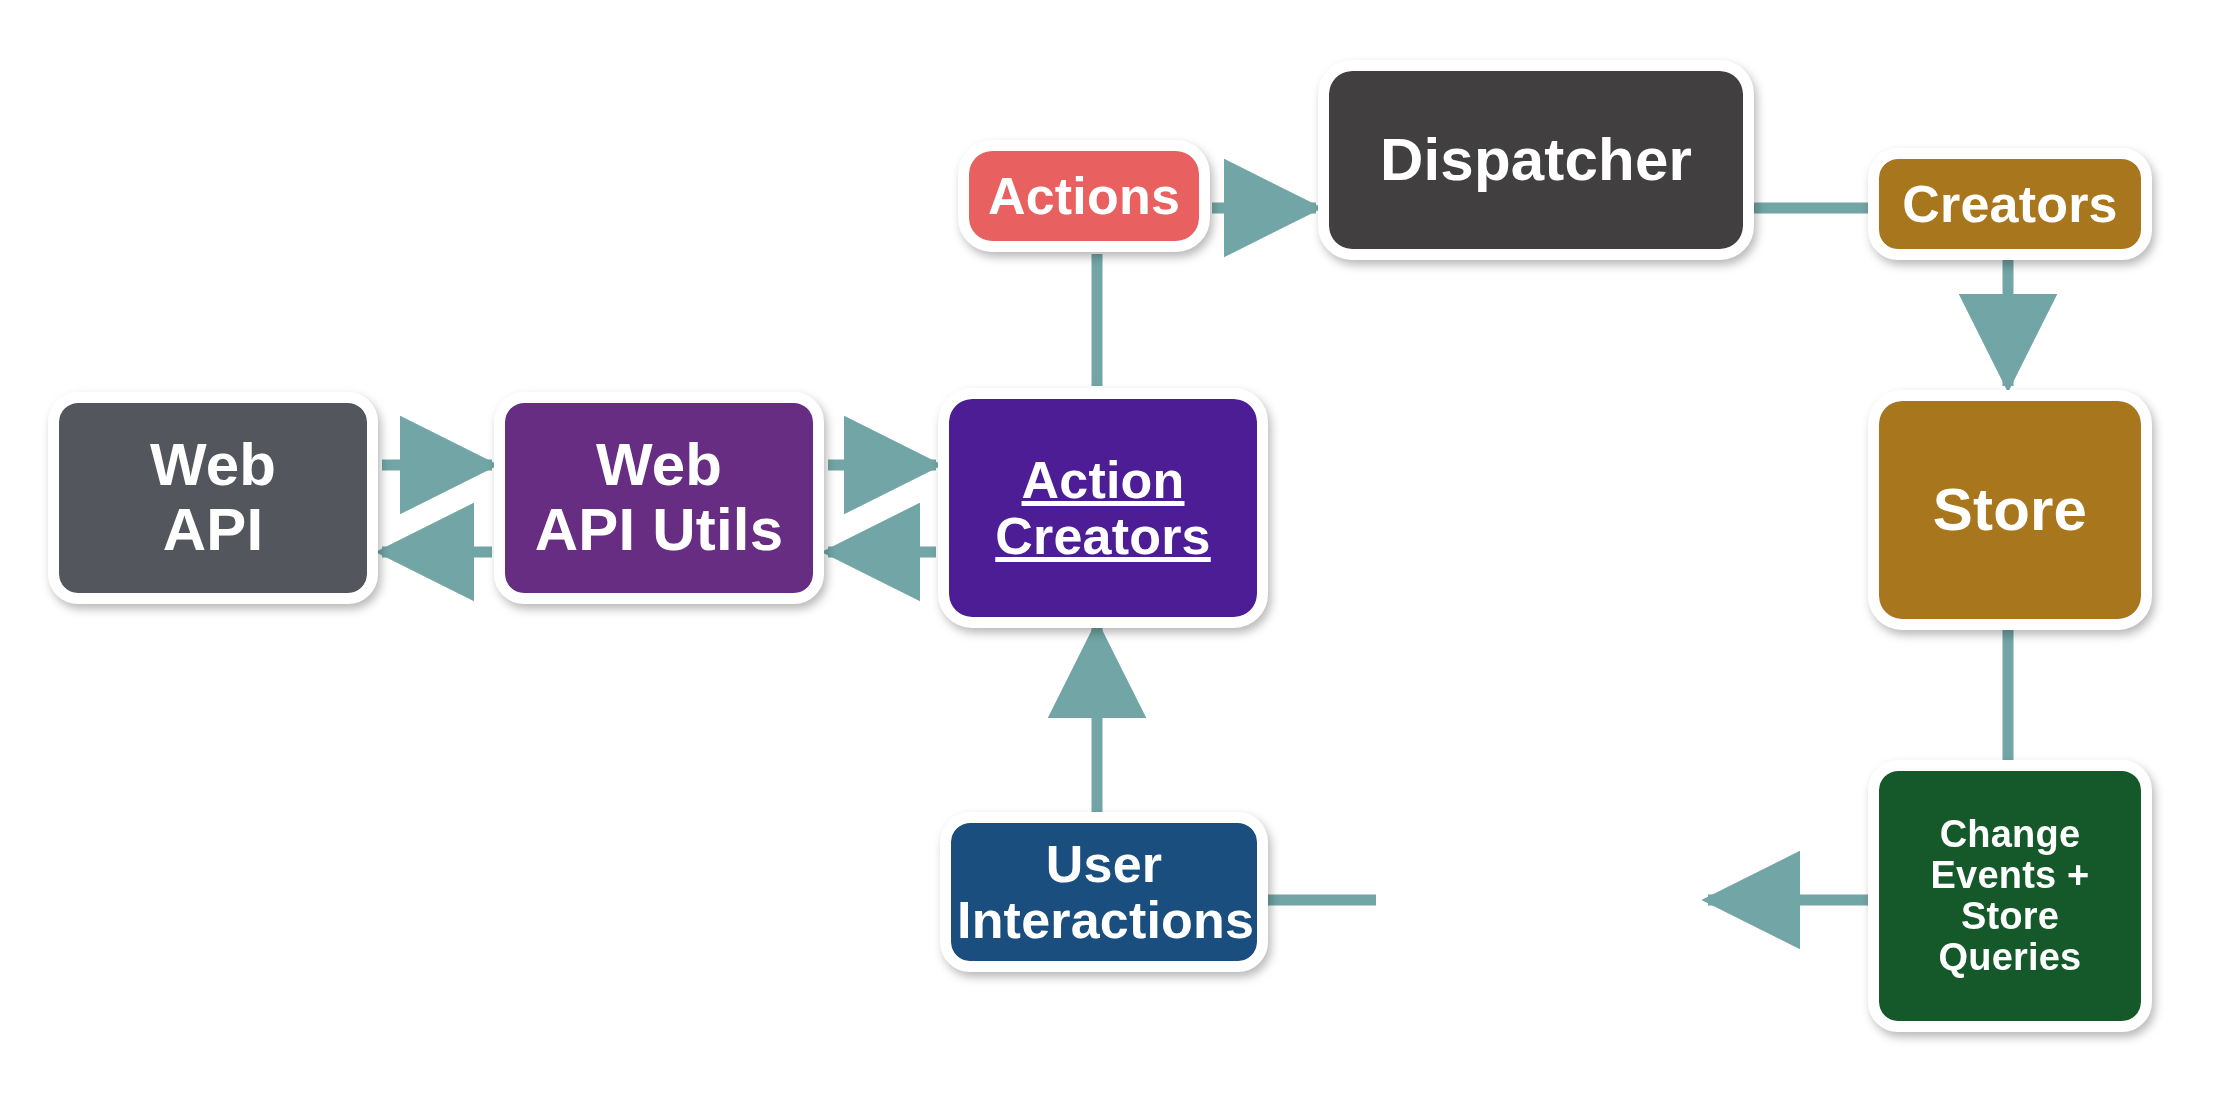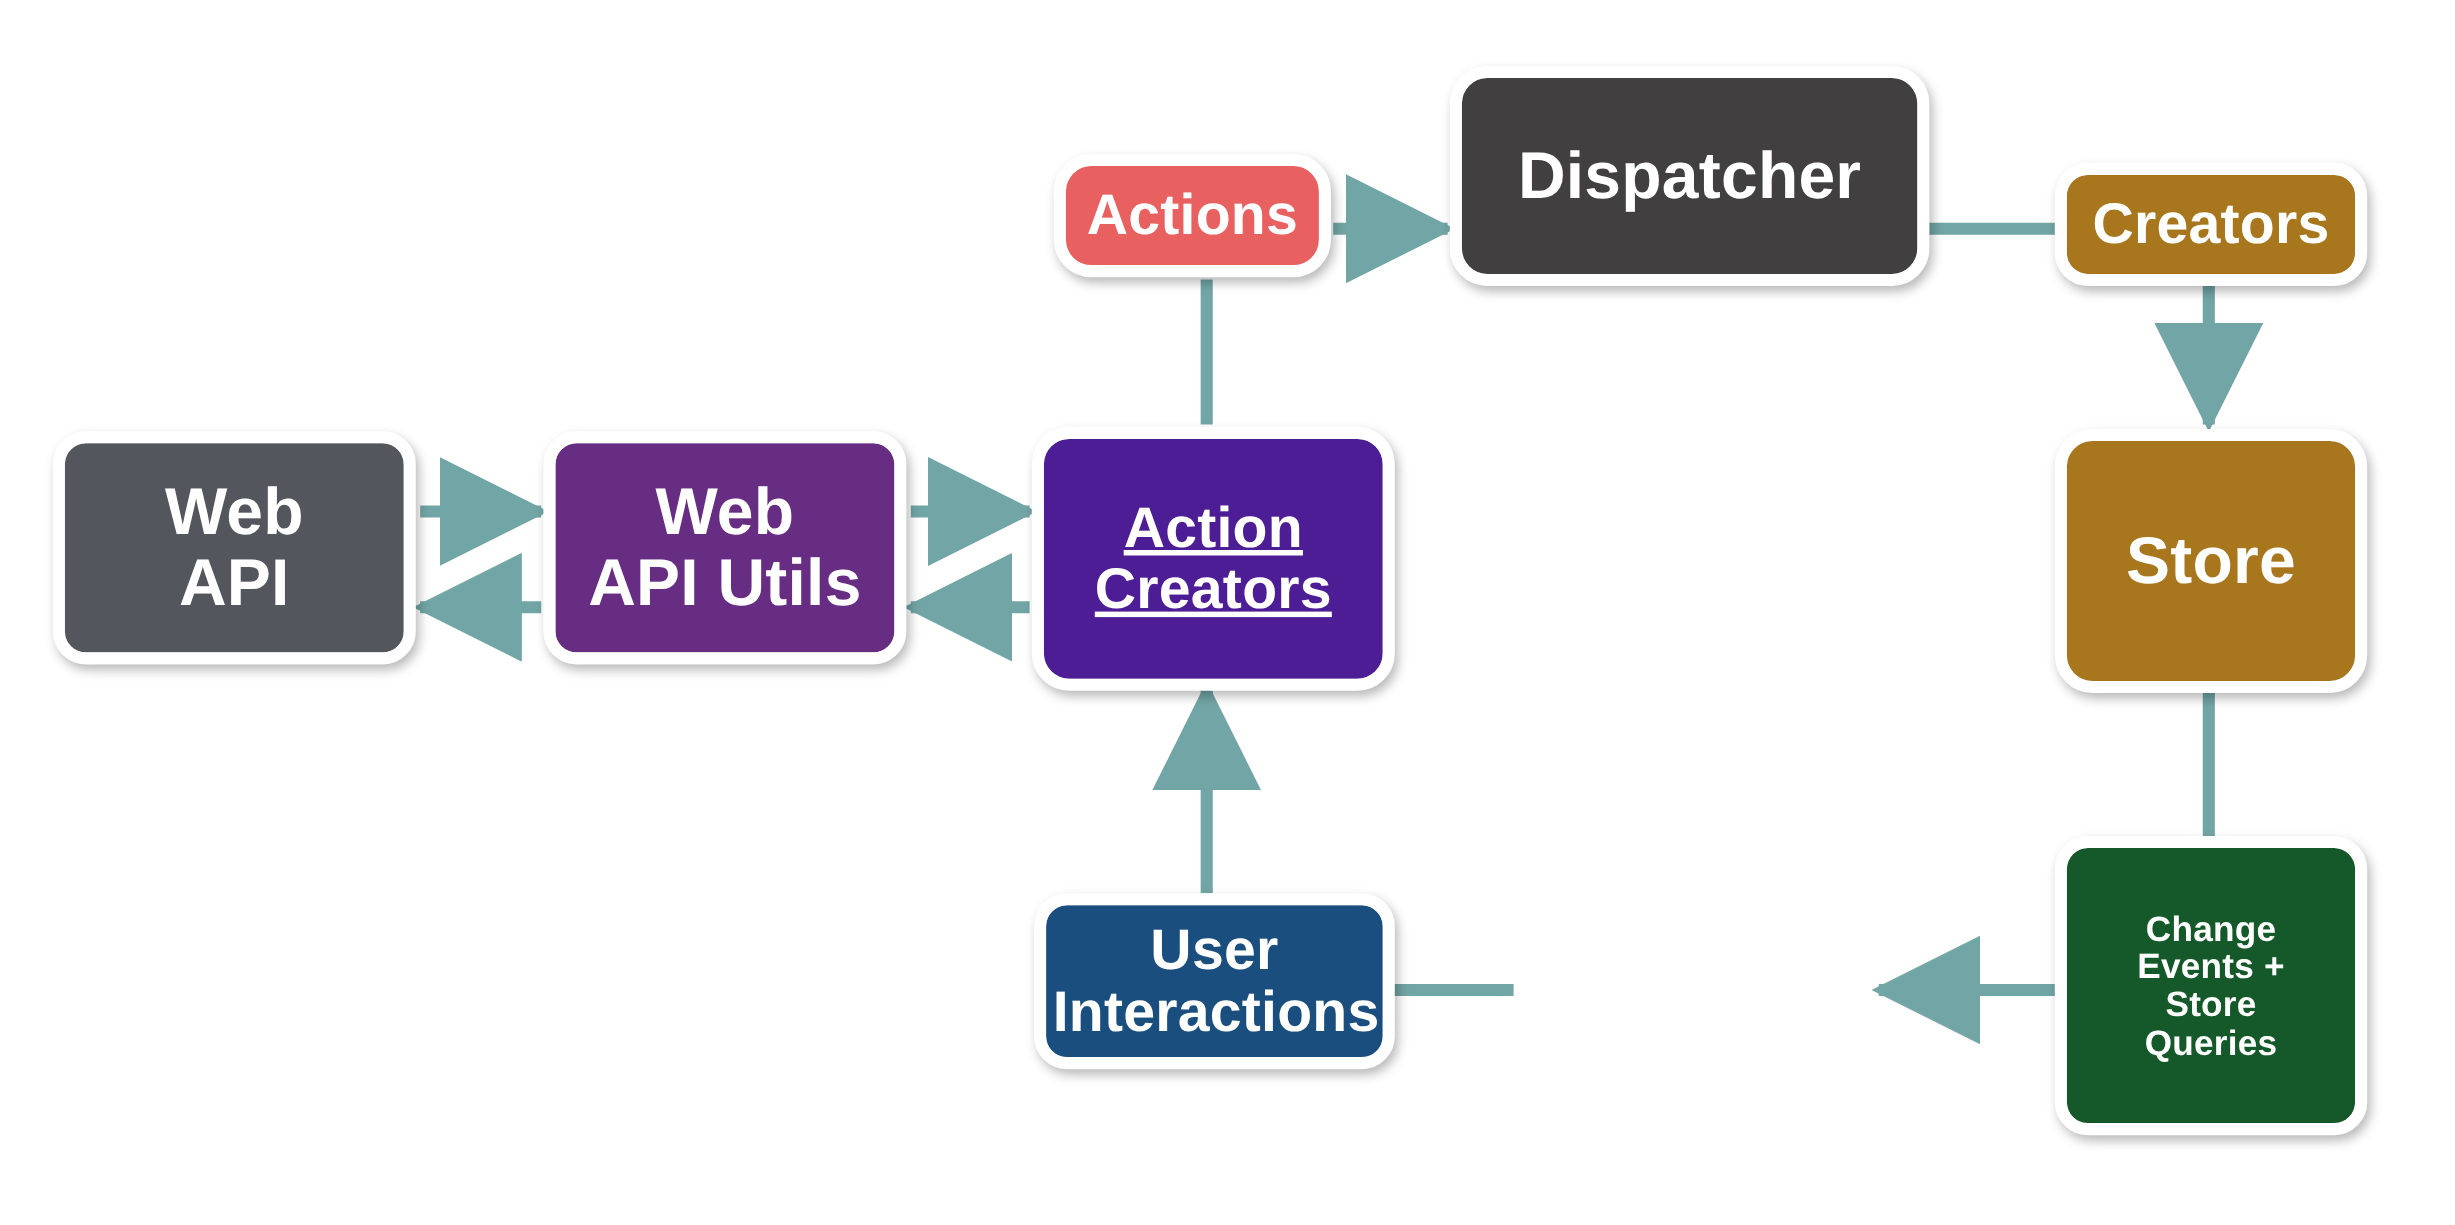--- a/index.html
+++ b/index.html
@@ -47,21 +47,21 @@
   .node .label {
     display: block;
     width: 100%;
     padding: 0 6px;
     box-sizing: border-box;
     white-space: pre-line;
   }
   .big   { font-size: 60px; font-weight: bold; align-items: center; }
   .mid   { font-size: 52px; font-weight: bold; }
   .small { font-size: 52px; font-weight: bold; }
-  .tiny  { font-size: 32px; font-weight: bold; }
+  .tiny  { font-size: 38px; font-weight: bold; }
 
   
   #node-web-api            { left: 48px;   top: 392px;  width: 330px; height: 212px; border-radius: 30px; }
   #node-web-api-utils      { left: 494px;  top: 392px;  width: 330px; height: 212px; border-radius: 30px; }
   #node-action-creators    { left: 938px;  top: 388px;  width: 330px; height: 240px; border-radius: 34px; }
   #node-actions            { left: 958px;  top: 140px;  width: 252px; height: 112px; border-radius: 34px; }
   #node-dispatcher         { left: 1318px; top: 60px;   width: 436px; height: 200px; border-radius: 34px; }
   #node-callbacks          { left: 1868px; top: 148px;  width: 284px; height: 112px; border-radius: 30px; }
   #node-store              { left: 1868px; top: 390px;  width: 284px; height: 240px; border-radius: 34px; }
   #node-change-events      { left: 1868px; top: 760px;  width: 284px; height: 272px; border-radius: 30px; }

